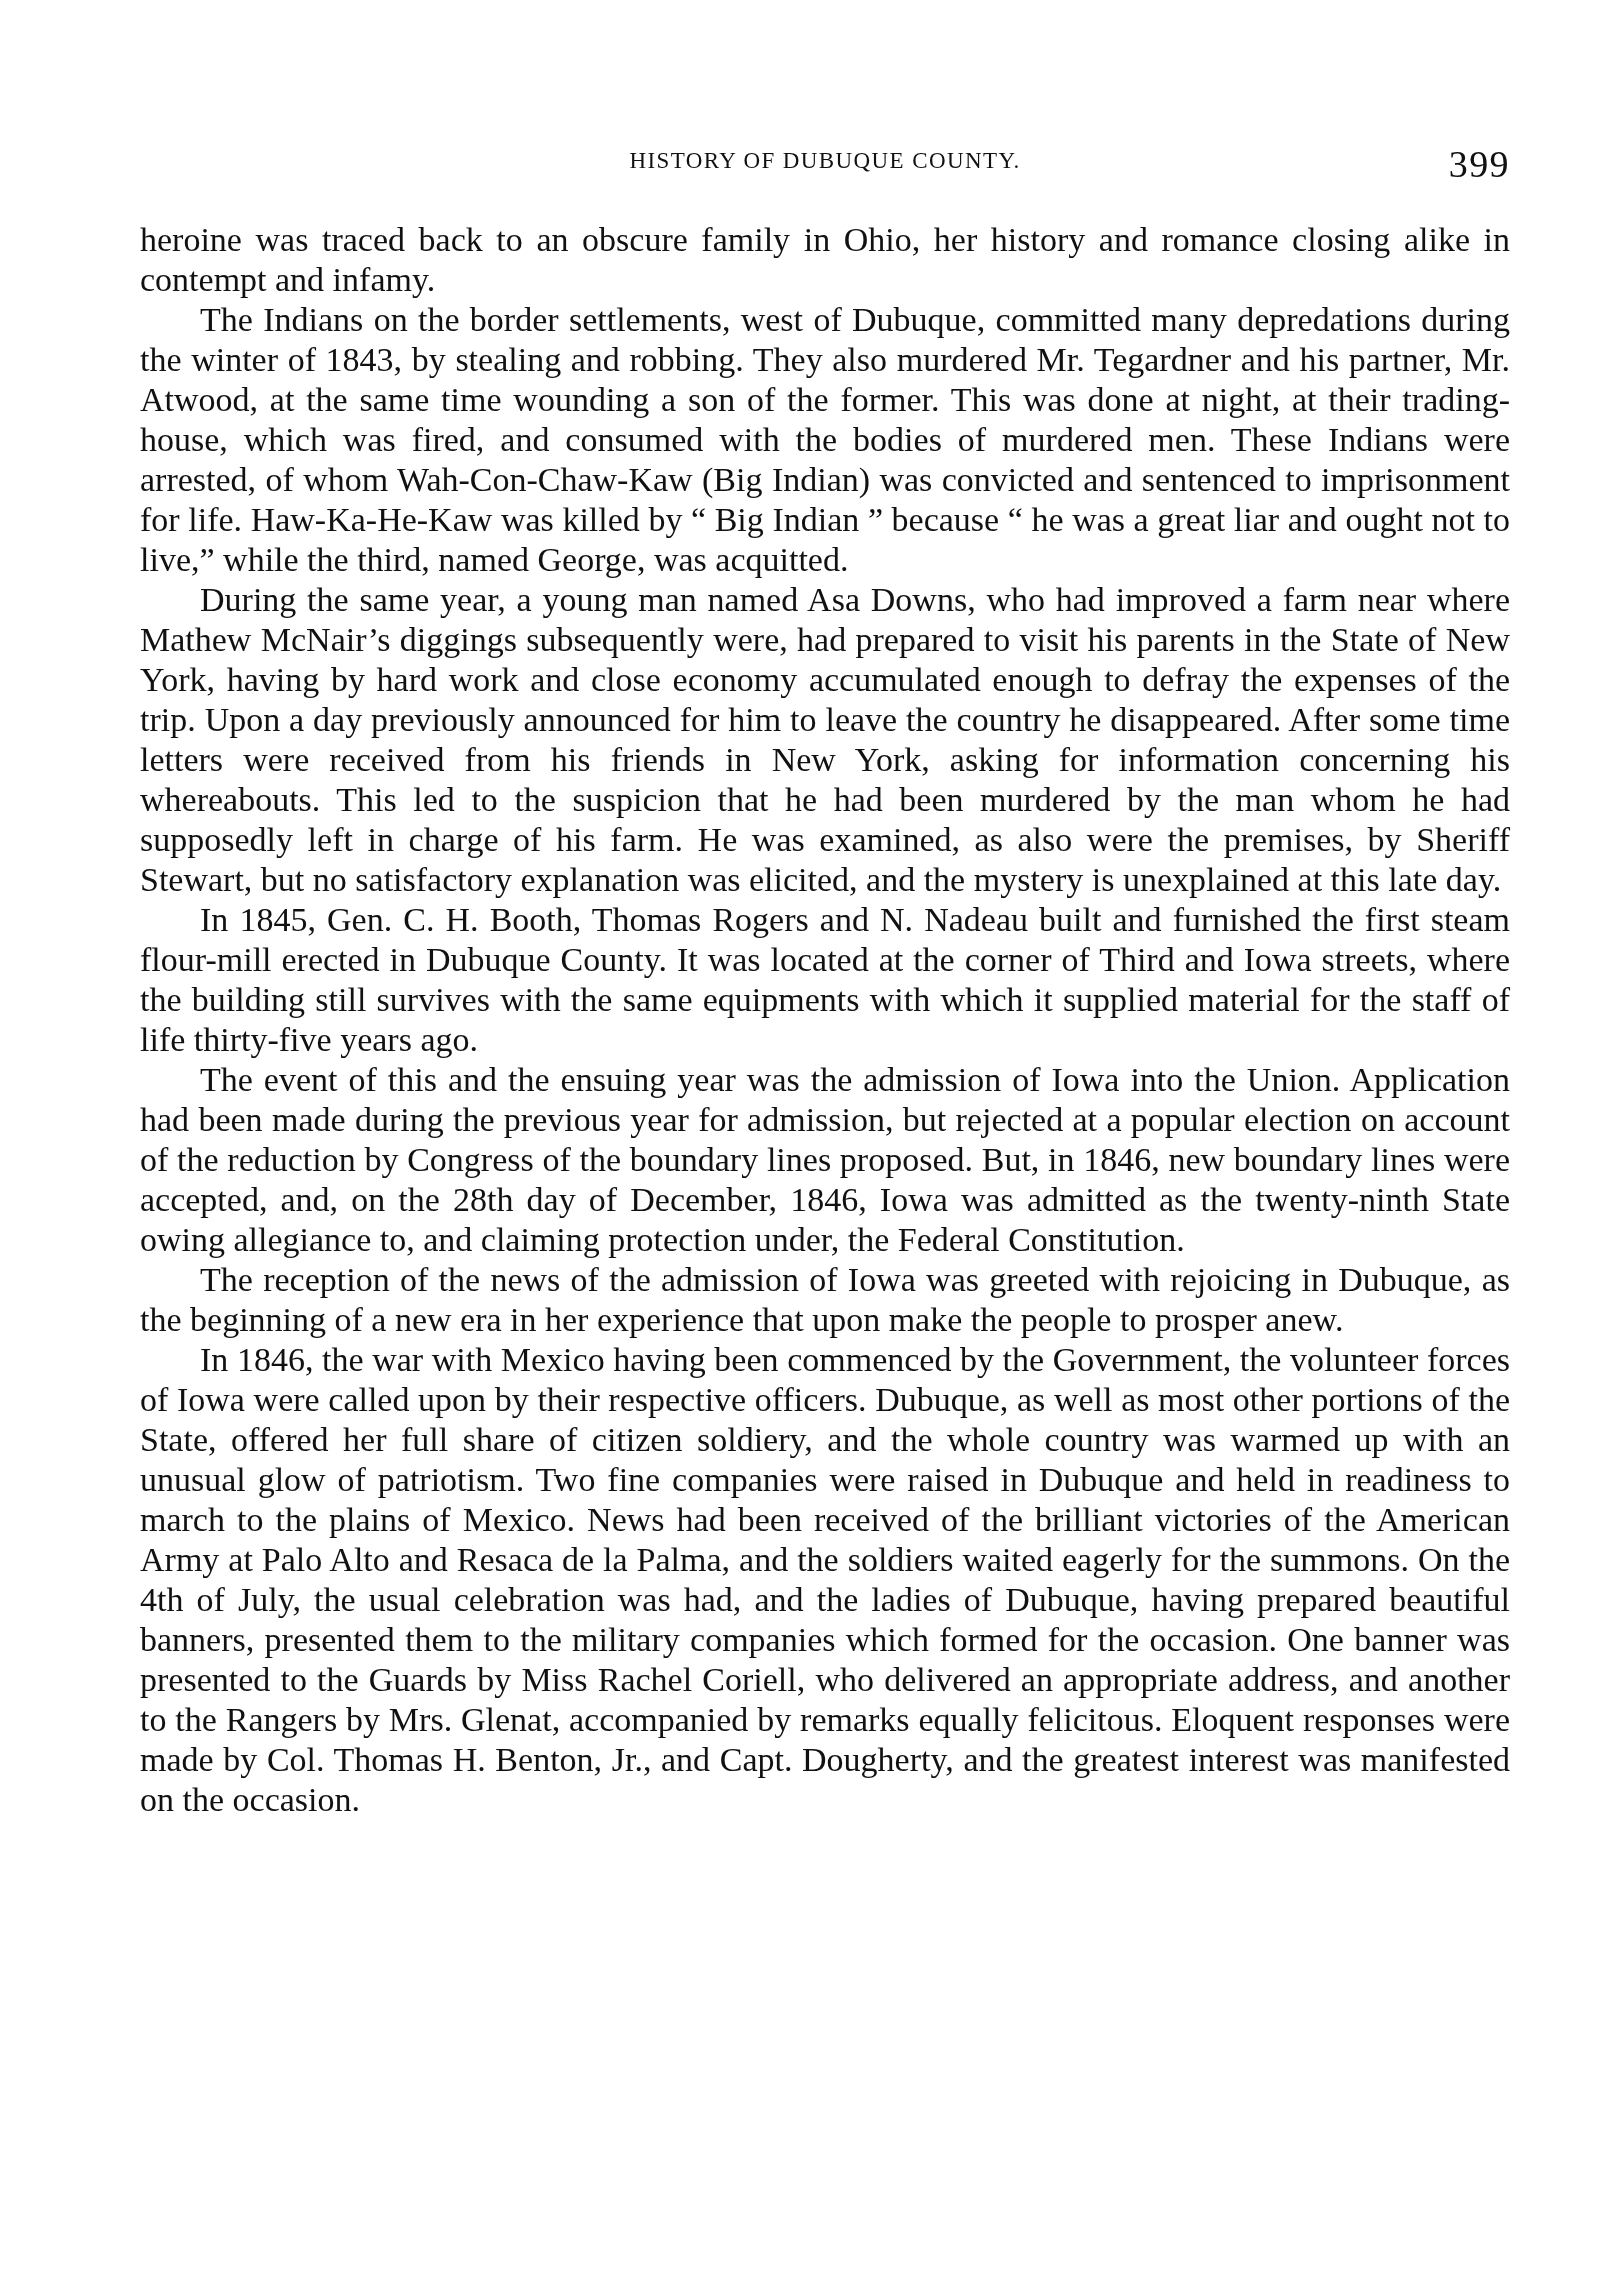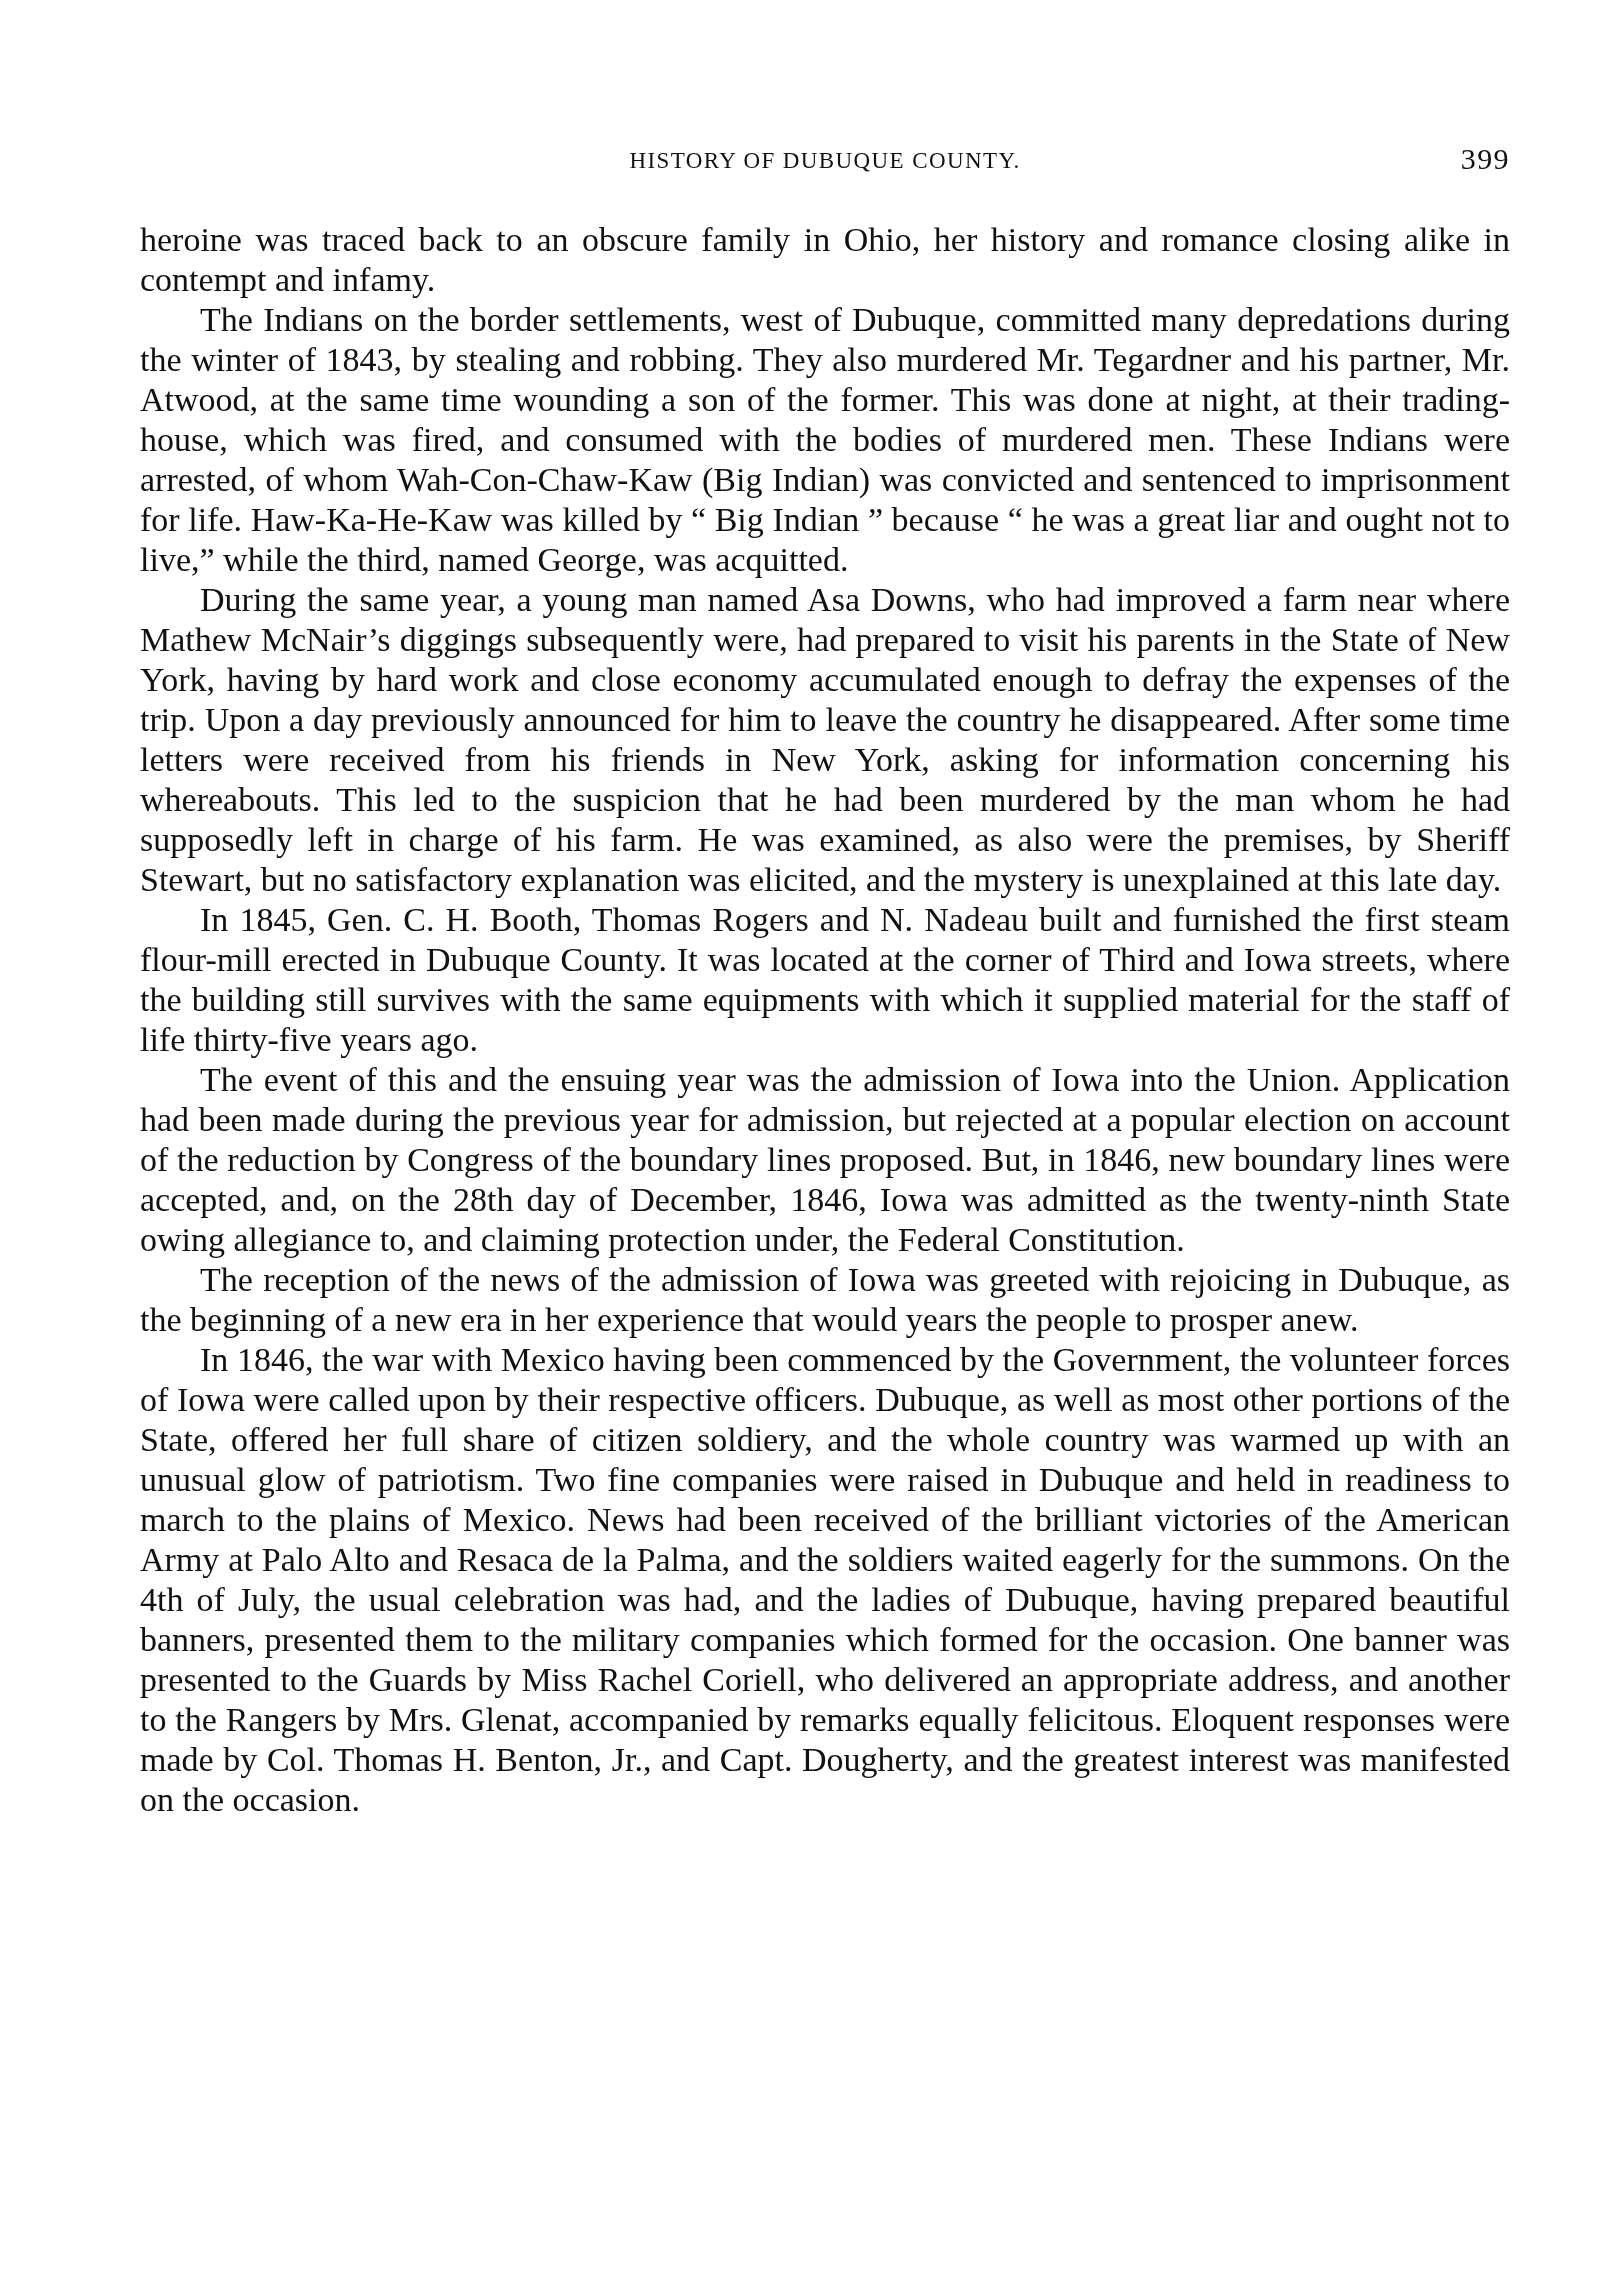--- a/index.html
+++ b/index.html
@@ -7,36 +7,36 @@
   .page {
     position: absolute; left: 140px; top: 138px; width: 1370px;
     font-family: "Liberation Serif", "DejaVu Serif", serif;
     color: #111111;
   }
   .running-head {
     position: relative; height: 51px;
     font-size: 23px; letter-spacing: 1.4px;
   }
   .running-title { position: absolute; left: 0; right: 0; text-align: center; top: 10px; }
-  .page-number { position: absolute; right: 0; top: 3.7px; font-size: 30px; }
+  .page-number { position: absolute; right: 0; top: 3.7px; font-size: 38px; }
   .body-text { margin-top: 31px; font-size: 34px; line-height: 40px; text-align: justify; }
   .para { margin: 0; text-indent: 60px; }
   .para.cont { text-indent: 0; }
 </style>
 </head>
 <body>
 
 <div class="page">
   <div class="running-head">
     <div class="running-title">HISTORY OF DUBUQUE COUNTY.</div>
     <div class="page-number">399</div>
   </div>
   <div class="body-text">
     <p class="para cont">heroine was traced back to an obscure family in Ohio, her history and romance closing alike in contempt and infamy.</p>
     <p class="para">The Indians on the border settlements, west of Dubuque, committed many depredations during the winter of 1843, by stealing and robbing. They also murdered Mr. Tegardner and his partner, Mr. Atwood, at the same time wounding a son of the former. This was done at night, at their trading-house, which was fired, and consumed with the bodies of murdered men. These Indians were arrested, of whom Wah-Con-Chaw-Kaw (Big Indian) was convicted and sentenced to imprisonment for life. Haw-Ka-He-Kaw was killed by “ Big Indian ” because “ he was a great liar and ought not to live,” while the third, named George, was acquitted.</p>
     <p class="para">During the same year, a young man named Asa Downs, who had improved a farm near where Mathew McNair’s diggings subsequently were, had prepared to visit his parents in the State of New York, having by hard work and close economy accumulated enough to defray the expenses of the trip. Upon a day previously announced for him to leave the country he disappeared. After some time letters were received from his friends in New York, asking for information concerning his whereabouts. This led to the suspicion that he had been murdered by the man whom he had supposedly left in charge of his farm. He was examined, as also were the premises, by Sheriff Stewart, but no satisfactory explanation was elicited, and the mystery is unexplained at this late day.</p>
     <p class="para">In 1845, Gen. C. H. Booth, Thomas Rogers and N. Nadeau built and furnished the first steam flour-mill erected in Dubuque County. It was located at the corner of Third and Iowa streets, where the building still survives with the same equipments with which it supplied material for the staff of life thirty-five years ago.</p>
     <p class="para">The event of this and the ensuing year was the admission of Iowa into the Union. Application had been made during the previous year for admission, but rejected at a popular election on account of the reduction by Congress of the boundary lines proposed. But, in 1846, new boundary lines were accepted, and, on the 28th day of December, 1846, Iowa was admitted as the twenty-ninth State owing allegiance to, and claiming protection under, the Federal Constitution.</p>
-    <p class="para">The reception of the news of the admission of Iowa was greeted with rejoicing in Dubuque, as the beginning of a new era in her experience that would years the people to prosper anew.</p>
+    <p class="para">The reception of the news of the admission of Iowa was greeted with rejoicing in Dubuque, as the beginning of a new era in her experience that upon make the people to prosper anew.</p>
     <p class="para">In 1846, the war with Mexico having been commenced by the Government, the volunteer forces of Iowa were called upon by their respective officers. Dubuque, as well as most other portions of the State, offered her full share of citizen soldiery, and the whole country was warmed up with an unusual glow of patriotism. Two fine companies were raised in Dubuque and held in readiness to march to the plains of Mexico. News had been received of the brilliant victories of the American Army at Palo Alto and Resaca de la Palma, and the soldiers waited eagerly for the summons. On the 4th of July, the usual celebration was had, and the ladies of Dubuque, having prepared beautiful banners, presented them to the military companies which formed for the occasion. One banner was presented to the Guards by Miss Rachel Coriell, who delivered an appropriate address, and another to the Rangers by Mrs. Glenat, accompanied by remarks equally felicitous. Eloquent responses were made by Col. Thomas H. Benton, Jr., and Capt. Dougherty, and the greatest interest was manifested on the occasion.</p>
   </div>
 </div>
 
 
 </body></html>

